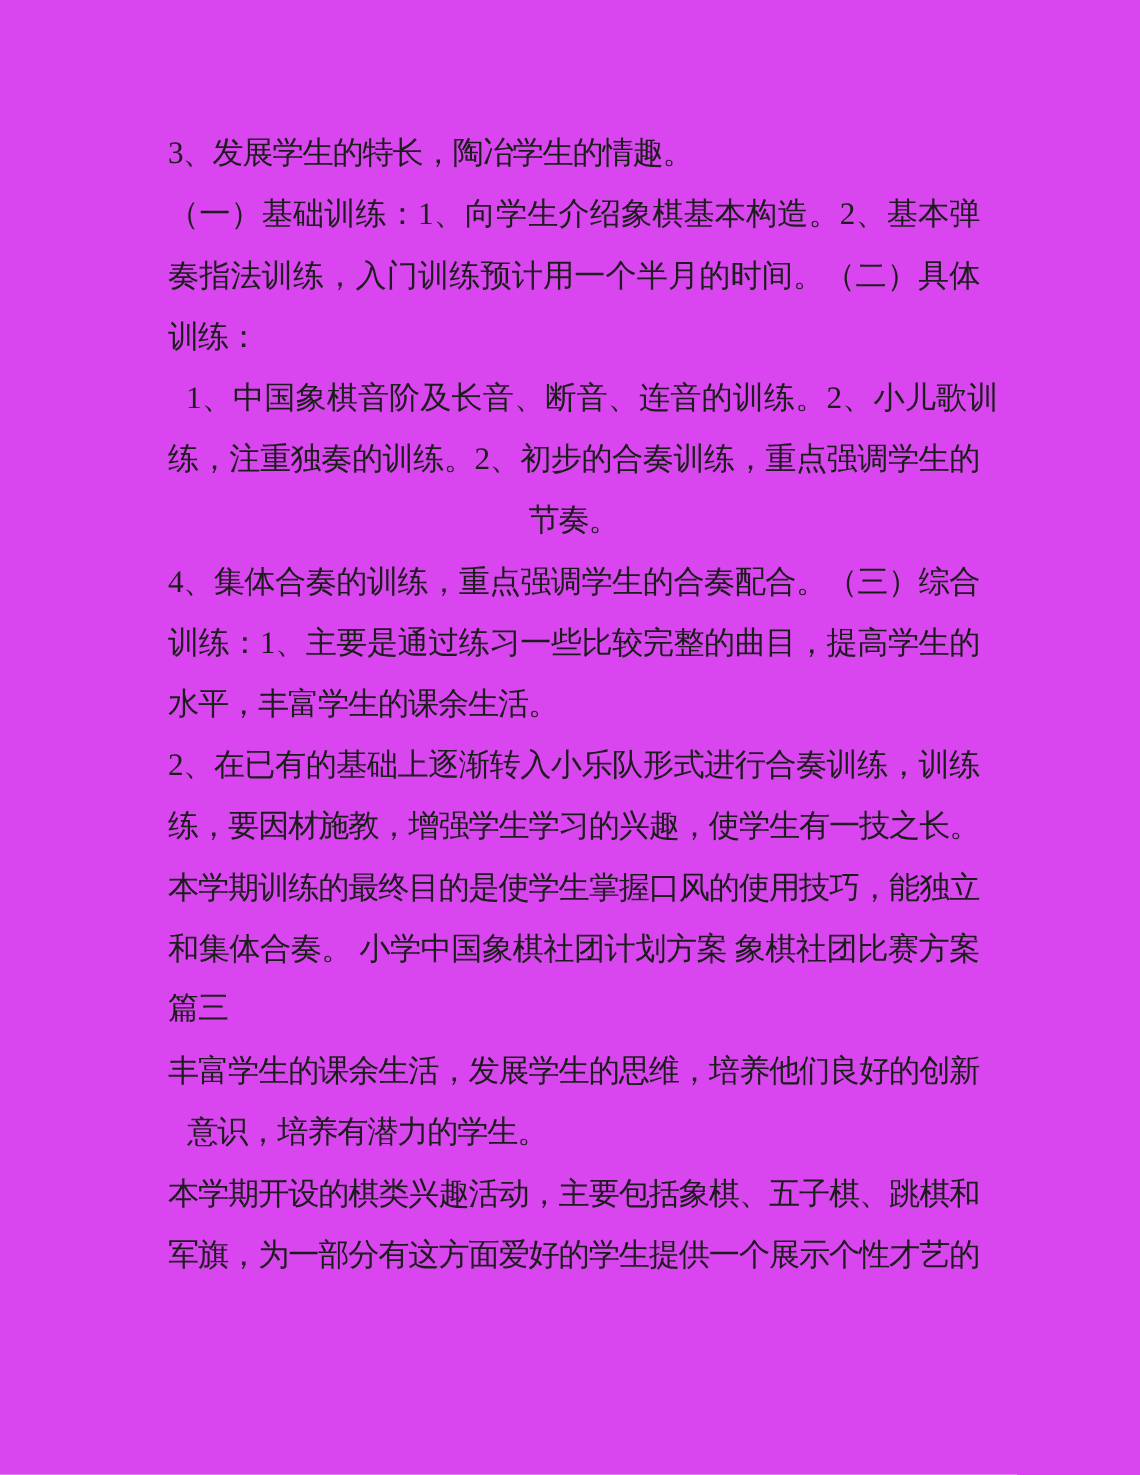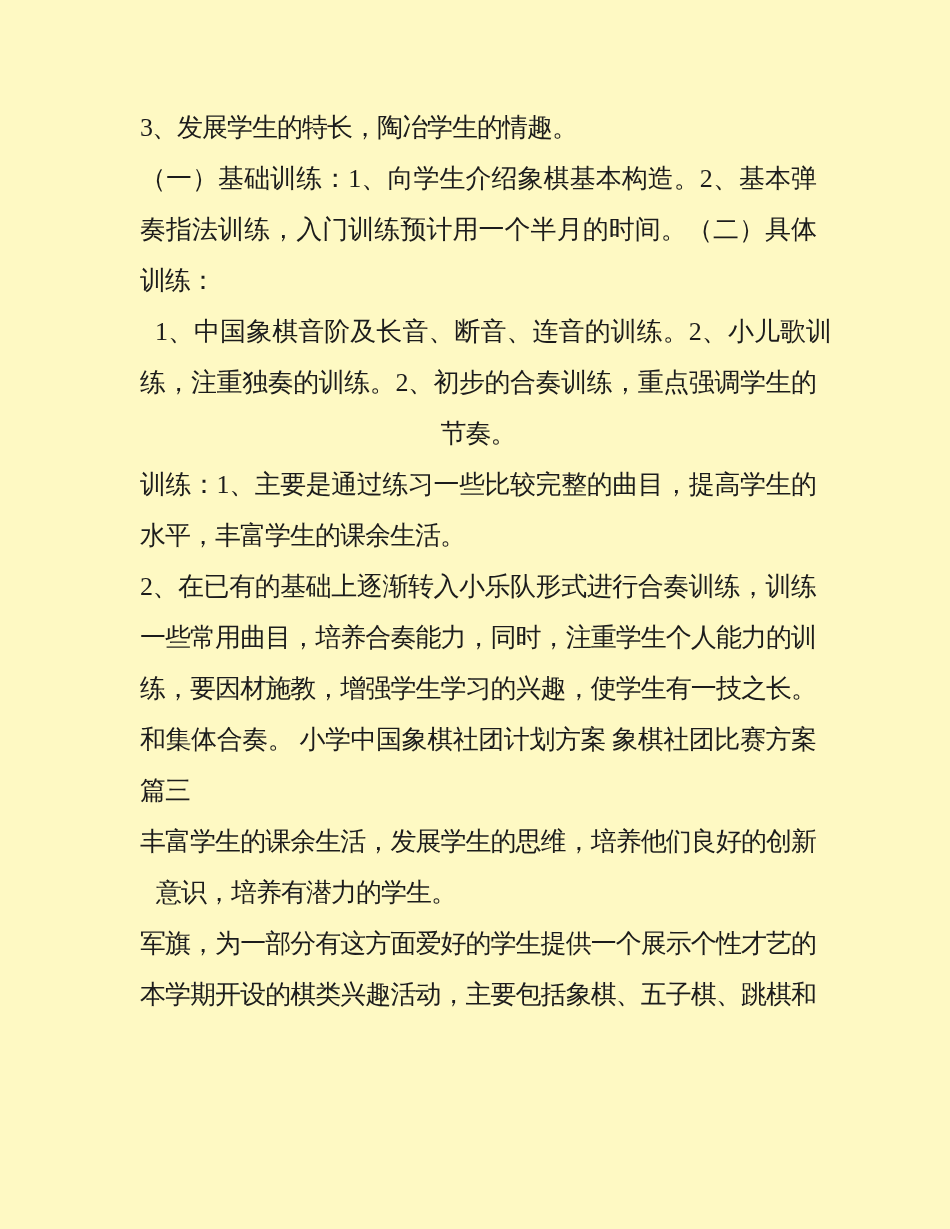--- a/index.html
+++ b/index.html
@@ -12,21 +12,21 @@
     background: #ffffff;
     overflow: hidden;
     position: relative;
     font-family: "Liberation Serif", "DejaVu Serif", serif;
   }
   .page {
     position: absolute;
     left: 0; top: 0;
     width: 950px;
     height: 1229px;
-    background: #fef9c3;
+    background: #d946ef;
   }
   .text-block {
     position: absolute;
     left: 140px;
     top: 102px;
     width: 676px;
   }
   .line {
     width: 676px;
     height: 51px;
@@ -50,25 +50,26 @@
 
 <div class="page">
   <div class="text-block">
     <div class="line" style="color: rgb(28, 28, 28);">3、发展学生的特长，陶冶学生的情趣。</div>
     <div class="line fill" style="color: rgb(28, 28, 28);">（一）基础训练：1、向学生介绍象棋基本构造。2、基本弹</div>
     <div class="line fill" style="color: rgb(28, 28, 28);">奏指法训练，入门训练预计用一个半月的时间。（二）具体</div>
     <div class="line" style="color: rgb(28, 28, 28);">训练：</div>
     <div class="line fill" style="color: rgb(28, 28, 28); margin-left: 15px;">1、中国象棋音阶及长音、断音、连音的训练。2、小儿歌训</div>
     <div class="line fill" style="color: rgb(28, 28, 28);">练，注重独奏的训练。2、初步的合奏训练，重点强调学生的</div>
     <div class="line" style="color: rgb(28, 28, 28); text-align: center;">节奏。</div>
+    <div class="line fill" style="color: rgb(28, 28, 28);">4、集体合奏的训练，重点强调学生的合奏配合。（三）综合</div>
     <div class="line fill" style="color: rgb(28, 28, 28);">训练：1、主要是通过练习一些比较完整的曲目，提高学生的</div>
     <div class="line" style="color: rgb(28, 28, 28);">水平，丰富学生的课余生活。</div>
     <div class="line fill" style="color: rgb(28, 28, 28);">2、在已有的基础上逐渐转入小乐队形式进行合奏训练，训练</div>
-    <div class="line fill" style="color: rgb(28, 28, 28);">一些常用曲目，培养合奏能力，同时，注重学生个人能力的训</div>
     <div class="line fill" style="color: rgb(28, 28, 28);">练，要因材施教，增强学生学习的兴趣，使学生有一技之长。</div>
+    <div class="line fill" style="color: rgb(28, 28, 28);">本学期训练的最终目的是使学生掌握口风的使用技巧，能独立</div>
     <div class="line fill" style="color: rgb(28, 28, 28);">和集体合奏。 小学中国象棋社团计划方案 象棋社团比赛方案</div>
-    <div class="line" style="color: rgb(28, 28, 28);">篇三</div>
+    <div class="line" style="color: rgb(28, 28, 28); font-family: Liberation Mono, monospace;">篇三</div>
     <div class="line fill" style="color: rgb(28, 28, 28);">丰富学生的课余生活，发展学生的思维，培养他们良好的创新</div>
     <div class="line" style="color: rgb(28, 28, 28); margin-left: 16px;">意识，培养有潜力的学生。</div>
+    <div class="line fill" style="color: rgb(28, 28, 28);">本学期开设的棋类兴趣活动，主要包括象棋、五子棋、跳棋和</div>
     <div class="line fill" style="color: rgb(28, 28, 28);">军旗，为一部分有这方面爱好的学生提供一个展示个性才艺的</div>
-    <div class="line fill" style="color: rgb(28, 28, 28);">本学期开设的棋类兴趣活动，主要包括象棋、五子棋、跳棋和</div>
   </div>
 </div>
 
 </body></html>

